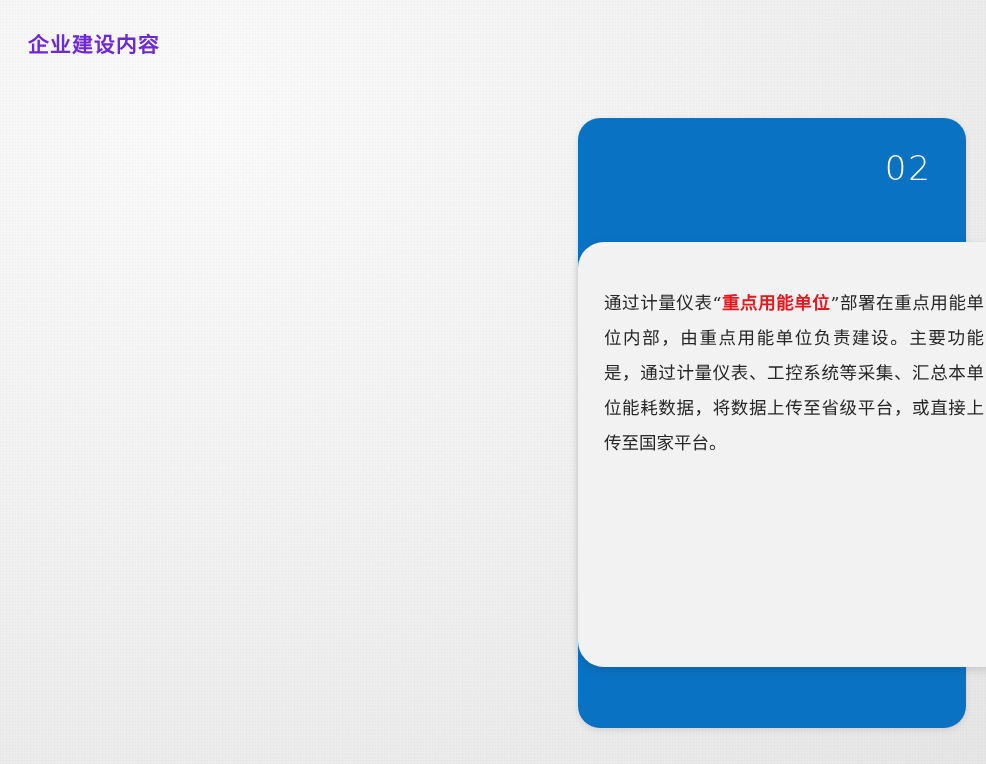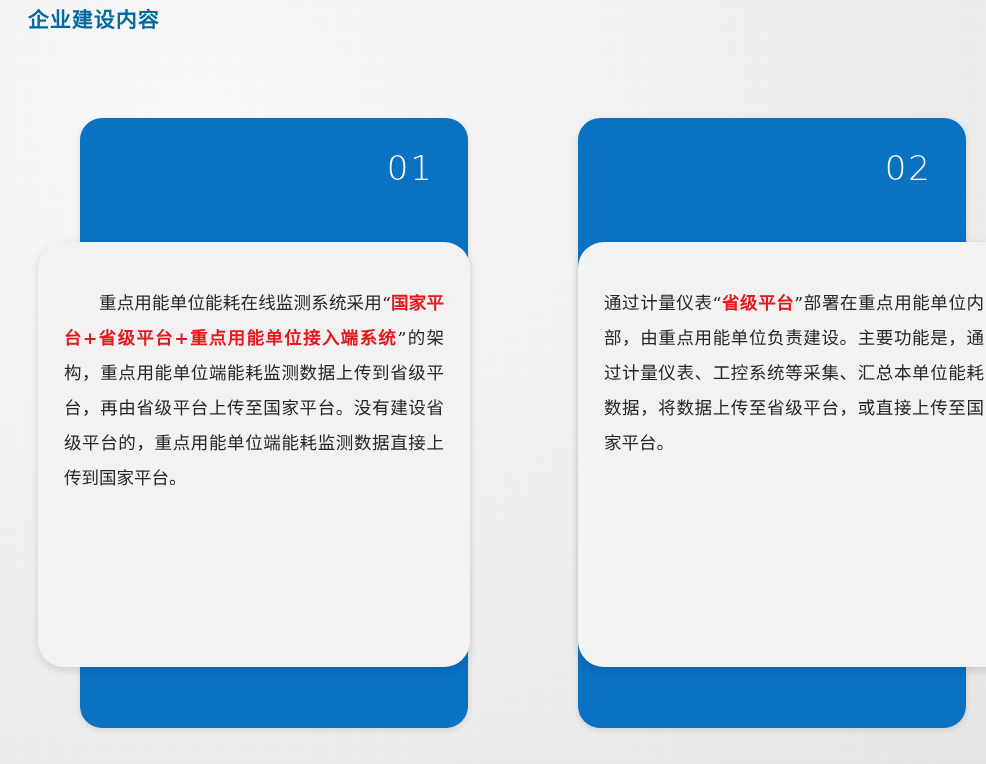--- a/index.html
+++ b/index.html
@@ -22,24 +22,24 @@
     inset: 0;
     background-image:
       repeating-linear-gradient(0deg, rgba(0,0,0,0.012) 0px, rgba(0,0,0,0.012) 1px, rgba(255,255,255,0) 1px, rgba(255,255,255,0) 3px),
       repeating-linear-gradient(90deg, rgba(0,0,0,0.012) 0px, rgba(0,0,0,0.012) 1px, rgba(255,255,255,0) 1px, rgba(255,255,255,0) 3px);
     pointer-events: none;
   }
 
   .page-title {
     position: absolute;
     left: 28px;
-    top: 3px;
+    top: 28px;
     font-size: 21px;
     font-weight: bold;
-    color: #0369a1;
+    color: #6d28d9;
     letter-spacing: 1px;
     z-index: 5;
   }
 
   .cards {
     position: absolute;
     left: 0;
     top: 0;
     width: 986px;
     height: 764px;
@@ -110,31 +110,23 @@
     font-weight: bold;
   }
 </style>
 </head>
 <body>
 
 <div class="page-title">企业建设内容</div>
 
 <div class="cards">
 
-  <div class="card card-1">
-    <div class="card-blue">
-      <div class="card-number">01</div>
-    </div>
-    <div class="card-panel">
-      <p class="card-text"><span>重点用能单位能耗在线监测系统采用“</span><span class="hl">国家平台+省级平台+重点用能单位接入端系统</span><span>”的架构，重点用能单位端能耗监测数据上传到省级平台，再由省级平台上传至国家平台。没有建设省级平台的，重点用能单位端能耗监测数据直接上传到国家平台。</span></p>
-    </div>
-  </div>
 
   <div class="card card-2">
     <div class="card-blue">
       <div class="card-number">02</div>
     </div>
     <div class="card-panel">
-      <p class="card-text"><span>通过计量仪表“</span><span class="hl">省级平台</span><span>”部署在重点用能单位内部，由重点用能单位负责建设。主要功能是，通过计量仪表、工控系统等采集、汇总本单位能耗数据，将数据上传至省级平台，或直接上传至国家平台。</span></p>
+      <p class="card-text"><span>通过计量仪表“</span><span class="hl">重点用能单位</span><span>”部署在重点用能单位内部，由重点用能单位负责建设。主要功能是，通过计量仪表、工控系统等采集、汇总本单位能耗数据，将数据上传至省级平台，或直接上传至国家平台。</span></p>
     </div>
   </div>
 
 </div>
 
 </body></html>

